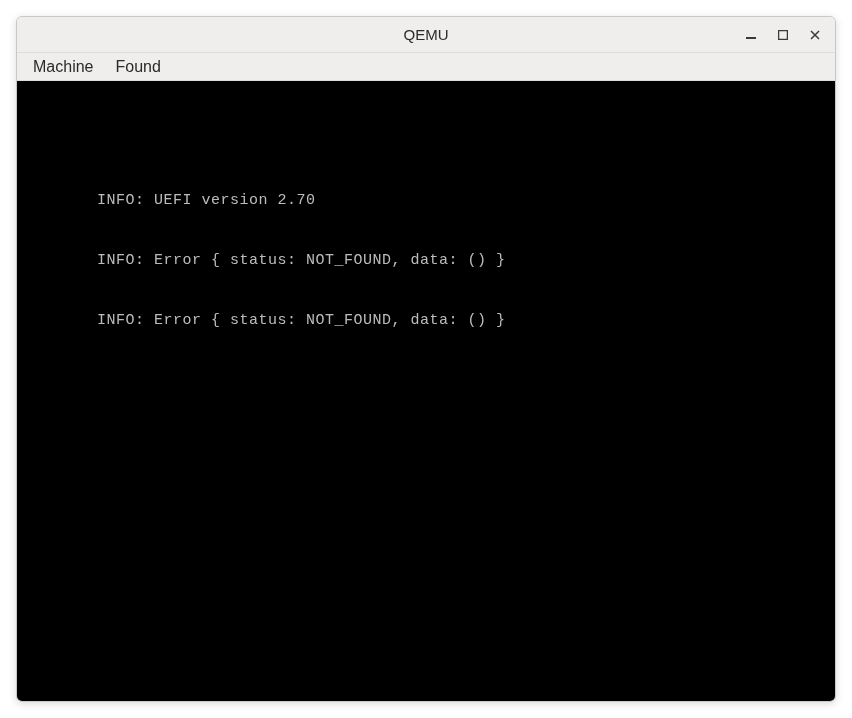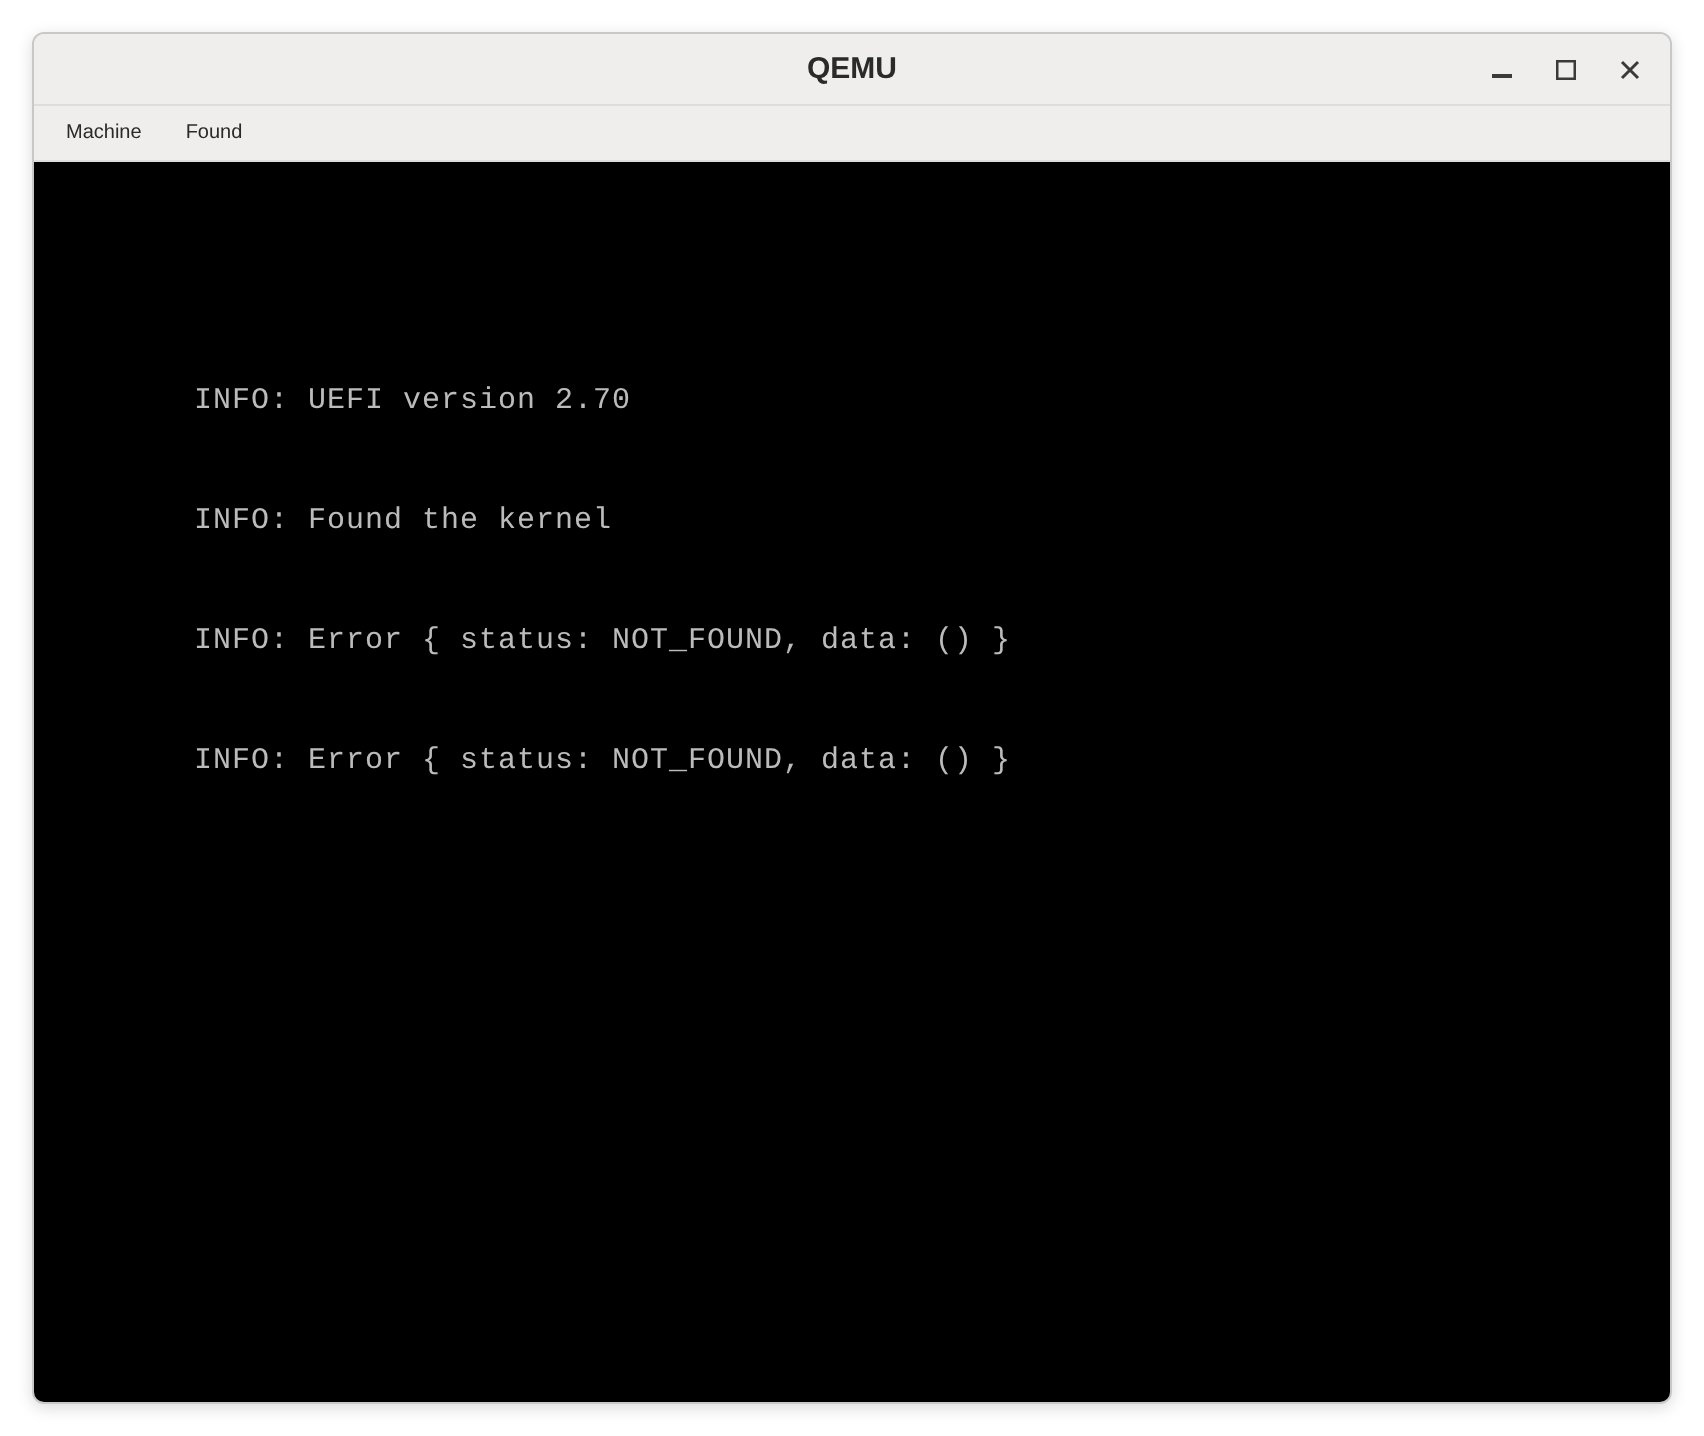--- a/index.html
+++ b/index.html
@@ -29,21 +29,21 @@
     .titlebar {
       height: 36px;
       background: #f0eeec;
       display: flex;
       align-items: center;
       justify-content: center;
       position: relative;
       border-bottom: 1px solid #ddd;
     }
     .title {
-      font-weight: bold;
+      font-weight: normal;
       font-size: 15px;
       color: #2a2a2a;
     }
     .window-controls {
       position: absolute;
       right: 6px;
       top: 50%;
       transform: translateY(-50%);
       display: flex;
       gap: 4px;
@@ -63,21 +63,21 @@
       background: #f0eeec;
       display: flex;
       align-items: center;
       padding: 0 6px;
       gap: 2px;
       border-bottom: 1px solid #ddd;
     }
     .menu-item {
       padding: 4px 10px;
       color: #2a2a2a;
-      font-size: 10px;
+      font-size: 16px;
       cursor: pointer;
       border-radius: 3px;
     }
     .terminal {
       flex: 1;
       background: #000000;
       color: #c2c2c2;
       font-family: "Courier New", "DejaVu Sans Mono", monospace;
       font-size: 15px;
       line-height: 20px;
@@ -112,17 +112,16 @@
           </svg>
       </div>
     </div>
   </div>
   <div class="menubar">
     <div class="menu-item">Machine</div>
     <div class="menu-item">Found</div>
   </div>
   <div class="terminal">
     <div class="terminal-line">INFO: UEFI version 2.70</div>
-    <div class="terminal-line">INFO: Found the kernel</div>
     <div class="terminal-line">INFO: Error { status: NOT_FOUND, data: () }</div>
     <div class="terminal-line">INFO: Error { status: NOT_FOUND, data: () }</div>
   </div>
 </div>
 
 </body></html>

